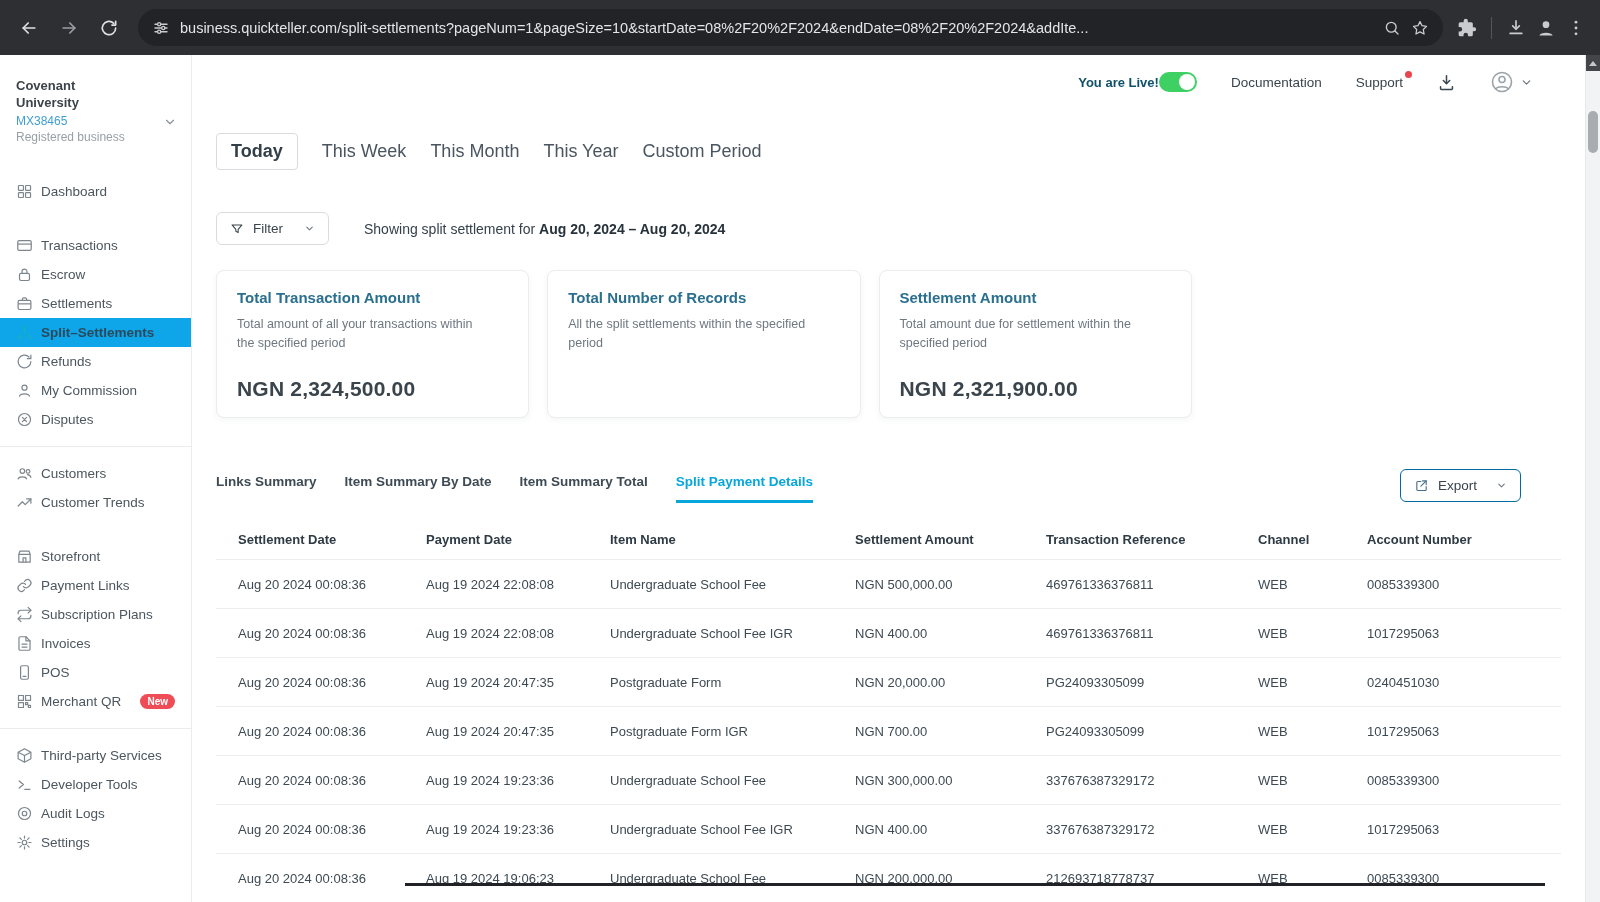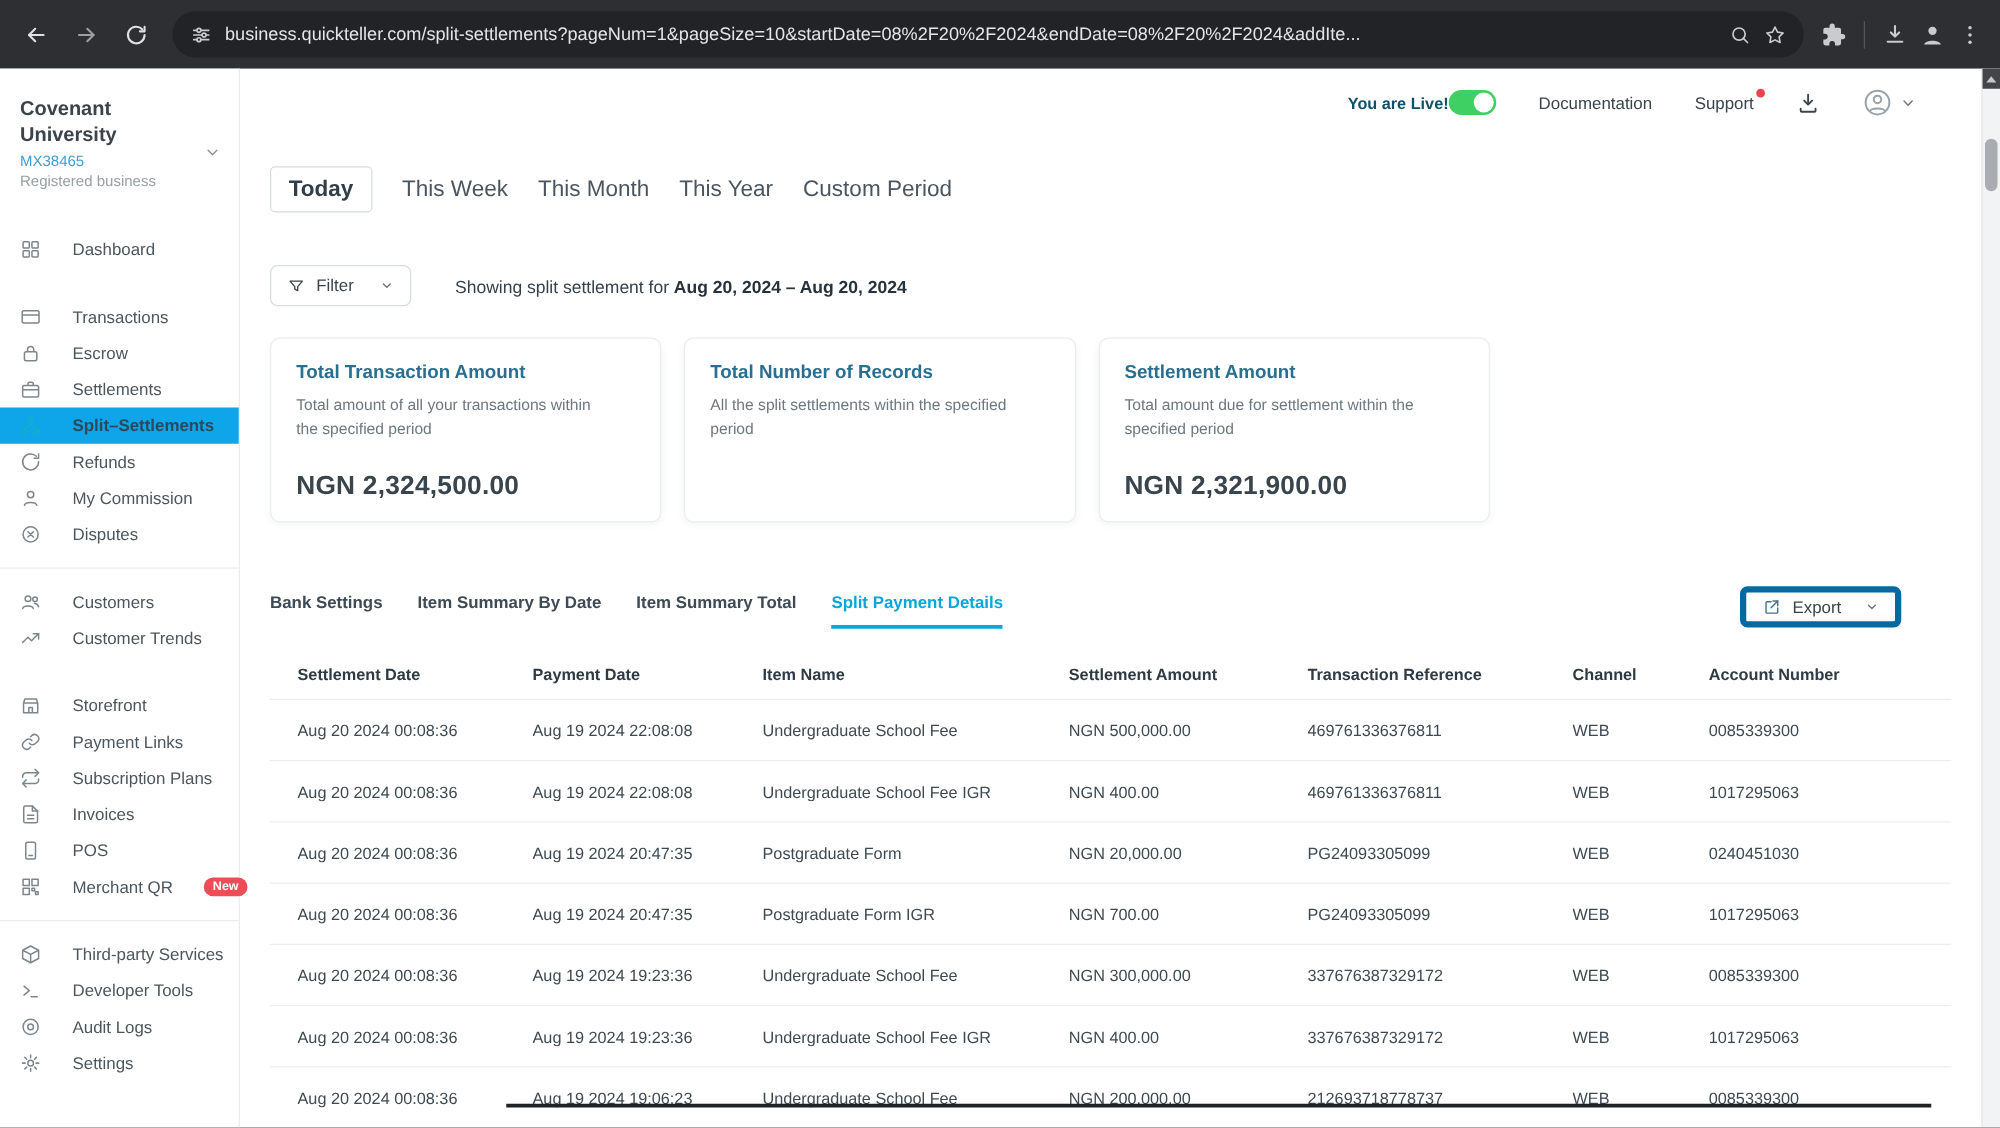--- a/index.html
+++ b/index.html
@@ -29,28 +29,28 @@
   .bar-icon { width:28px; height:28px; display:flex; align-items:center; justify-content:center; color:#c9cbce; flex:none; }
   .bar-icon svg { width:20px; height:20px; }
   .bar-sep { width:1px; height:22px; background:#54565a; margin:0 8px; flex:none; }
 
   
   .app { position:absolute; top:55px; left:0; right:15px; bottom:0; display:flex; background:#fff; }
 
   
   .sidebar { width:192px; flex:none; border-right:1px solid #ececee; padding-top:22px; background:#fff; }
   .org { position:relative; padding:0 16px; }
-  .org-name { font-size:16px; font-weight:700; color:#3c434a; line-height:1.32; width:120px; }
+  .org-name { font-size:13px; font-weight:700; color:#3c434a; line-height:1.32; width:120px; }
   .org-code { font-size:12px; color:#3f9ed3; margin-top:3px; }
   .org-type { font-size:12px; color:#98a0a6; margin-top:2px; }
   .org-chevron { position:absolute; right:14px; top:38px; color:#8a9299; }
   .org-chevron svg { width:14px; height:14px; }
   .sb-menu { margin-top:33px; }
   .sb-item {
-    display:flex; align-items:center; gap:25px; height:29px; padding:0 16px;
+    display:flex; align-items:center; gap:8px; height:29px; padding:0 16px;
     font-size:13.5px; color:#4c565e; cursor:pointer; white-space:nowrap;
   }
   .sb-ic { width:17px; height:17px; color:#7d868d; flex:none; display:flex; }
   .sb-ic svg { width:17px; height:17px; }
   .sb-item.active { background:#0ea5e9; color:#2b4a5c; font-weight:700; }
   .sb-item.active .sb-ic { color:#16aec8; }
   .sb-gap { height:25px; }
   .sb-divider { height:1px; background:#ececee; margin:12px 0; }
   .sb-badge {
     margin-left:auto; background:#ee4d57; color:#fff; font-size:10px; font-weight:700;
@@ -106,21 +106,21 @@
   .card-desc { font-size:12.5px; color:#6e7880; line-height:1.55; margin-top:9px; padding-right:22px; }
   .card-amount { margin-top:auto; font-size:21px; font-weight:700; color:#3a444c; letter-spacing:.2px; }
 
   
   .subtabs-row { display:flex; align-items:center; margin-top:51px; margin-right:40px; }
   .subtabs { display:flex; gap:28px; font-size:13.5px; color:#3e4b55; }
   .subtab { cursor:pointer; padding-bottom:11px; font-weight:600; }
   .subtab.active { color:#07a7dc; font-weight:700; border-bottom:3px solid #07a7dc; }
   .export-btn {
     margin-left:auto; display:inline-flex; align-items:center; gap:9px;
-    border:5px solid #0369a1; border-radius:6px; height:33px; padding:0 13px;
+    border:1px solid #0369a1; border-radius:6px; height:33px; padding:0 13px;
     font-size:13.5px; color:#3a444c; background:#fff; cursor:pointer; margin-bottom:6px;
   }
   .export-btn svg.ex { width:15px; height:15px; color:#44718a; }
   .export-btn svg.ch { width:11px; height:11px; margin-left:10px; color:#6d767d; }
 
   
   .table { margin-top:12px; }
   .trow {
     display:grid; grid-template-columns:188px 184px 245px 191px 212px 109px 1fr;
     padding-left:22px; align-items:center;
@@ -498,21 +498,21 @@
           </div>
           <div class="card">
             <div class="card-title">Settlement Amount</div>
             <div class="card-desc">Total amount due for settlement within the specified period</div>
             <div class="card-amount">NGN 2,321,900.00</div>
           </div>
         </div>
 
         <div class="subtabs-row">
           <div class="subtabs">
-            <span class="subtab">Bank Settings</span>
+            <span class="subtab">Links Summary</span>
             <span class="subtab">Item Summary By Date</span>
             <span class="subtab">Item Summary Total</span>
             <span class="subtab active">Split Payment Details</span>
           </div>
           <button class="export-btn">
             <svg class="ex" viewBox="0 0 24 24" fill="none" stroke="currentColor" stroke-width="1.8" stroke-linecap="round" stroke-linejoin="round">
                 <path d="M13.5 4.5h6v6"></path>
                 <path d="M19.5 4.5L11 13"></path>
                 <path d="M19.5 13.5v5a1.5 1.5 0 0 1-1.5 1.5H6a1.5 1.5 0 0 1-1.5-1.5V7A1.5 1.5 0 0 1 6 5.5h5"></path>
               </svg>

